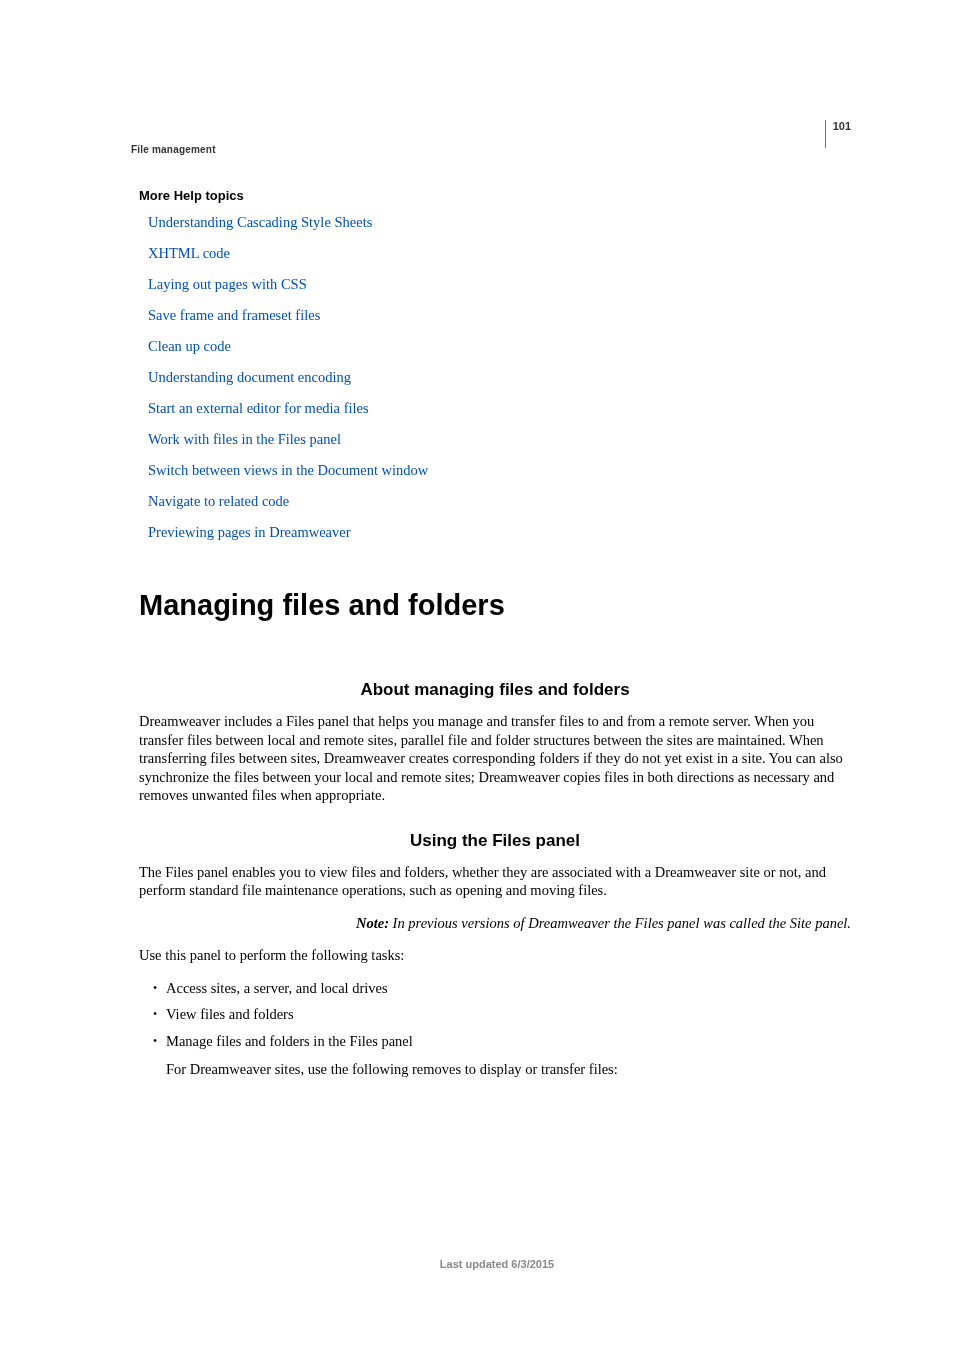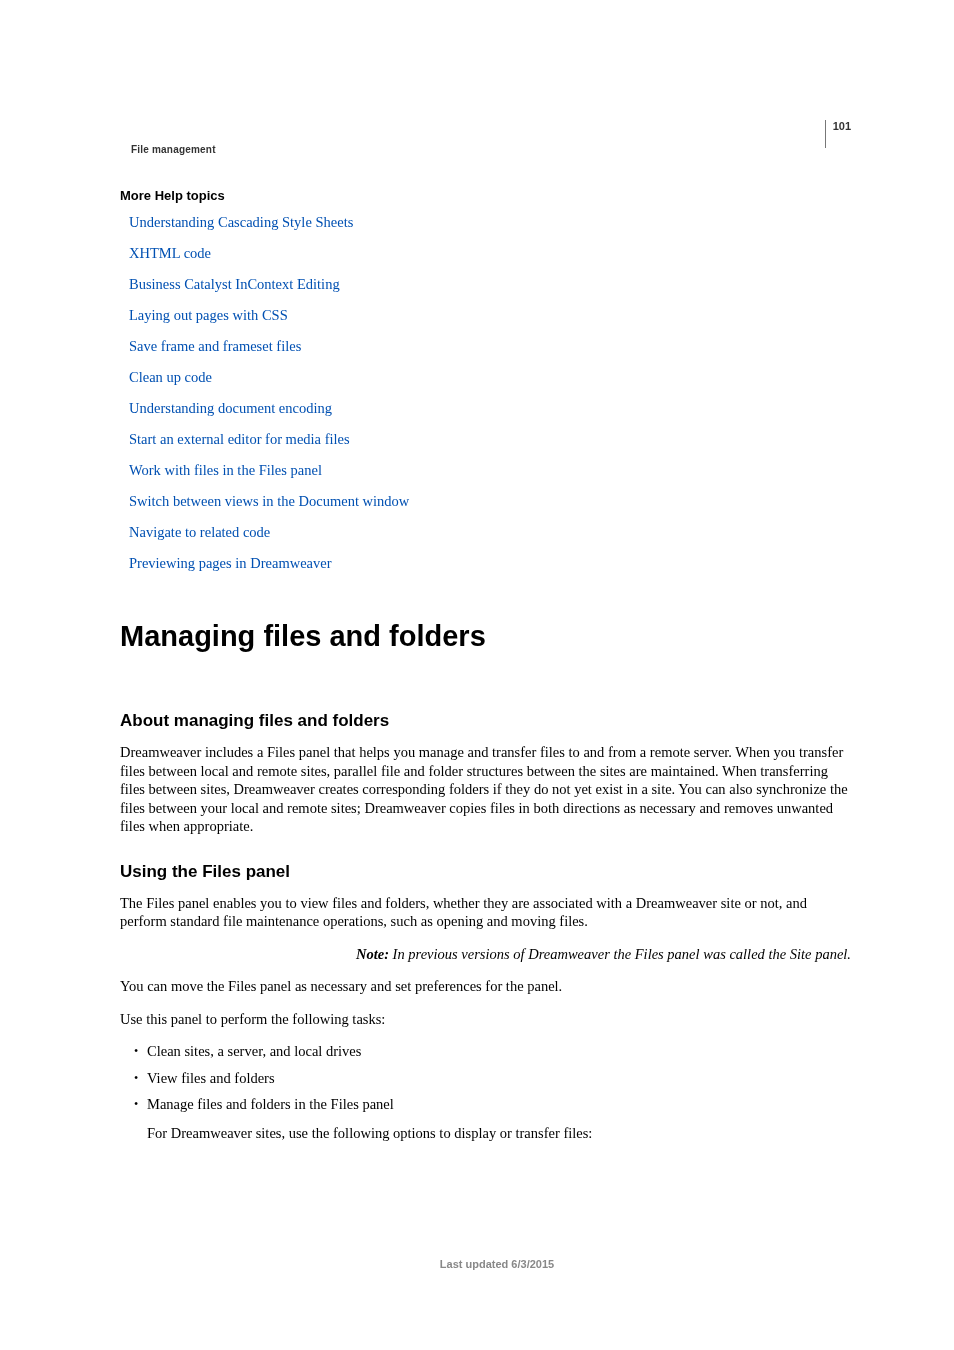--- a/index.html
+++ b/index.html
@@ -34,21 +34,21 @@
     left: 131px;
     font-family: "Myriad Pro", "Helvetica Neue", Arial, sans-serif;
     font-weight: 700;
     font-size: 10px;
     color: #333;
     letter-spacing: 0.2px;
   }
   .content {
     position: absolute;
     top: 188px;
-    left: 120px;
+    left: 139px;
     right: 103px;
   }
   .more-help-heading {
     font-family: "Myriad Pro", "Helvetica Neue", Arial, sans-serif;
     font-weight: 700;
     font-size: 13px;
     color: #000;
     margin: 0 0 10px 0;
   }
   .help-links {
@@ -71,20 +71,21 @@
     font-size: 29px;
     color: #000;
     margin: 48px 0 8px 0;
   }
   h2.doc-h2 {
     font-family: "Myriad Pro", "Helvetica Neue", Arial, sans-serif;
     font-weight: 700;
     font-size: 17px;
     color: #000;
     margin: 58px 0 8px 0;
+    text-align: center;
   }
   h2.doc-h2.second {
     margin-top: 26px;
   }
   p.body {
     font-family: "Minion Pro", "Times New Roman", Georgia, serif;
     font-size: 14.5px;
     line-height: 18.5px;
     margin: 12px 0 14px 0;
     color: #000;
@@ -153,21 +154,20 @@
 
   <div class="header">File management</div>
 
   <div class="content">
 
     <div class="more-help-heading">More Help topics</div>
 
     <ul class="help-links">
       <li><a href="#">Understanding Cascading Style Sheets</a></li>
       <li><a href="#">XHTML code</a></li>
-      <li><a href="#">Business Catalyst InContext Editing</a></li>
       <li><a href="#">Laying out pages with CSS</a></li>
       <li><a href="#">Save frame and frameset files</a></li>
       <li><a href="#">Clean up code</a></li>
       <li><a href="#">Understanding document encoding</a></li>
       <li><a href="#">Start an external editor for media files</a></li>
       <li><a href="#">Work with files in the Files panel</a></li>
       <li><a href="#">Switch between views in the Document window</a></li>
       <li><a href="#">Navigate to related code</a></li>
       <li><a href="#">Previewing pages in Dreamweaver</a></li>
     </ul>
@@ -177,29 +177,28 @@
     <h2 class="doc-h2">About managing files and folders</h2>
     <p class="body">Dreamweaver includes a Files panel that helps you manage and transfer files to and from a remote server. When you transfer files between local and remote sites, parallel file and folder structures between the sites are maintained. When transferring files between sites, Dreamweaver creates corresponding folders if they do not yet exist in a site. You can also synchronize the files between your local and remote sites; Dreamweaver copies files in both directions as necessary and removes unwanted files when appropriate.</p>
 
     <h2 class="doc-h2 second">Using the Files panel</h2>
     <p class="body">The Files panel enables you to view files and folders, whether they are associated with a Dreamweaver site or not, and perform standard file maintenance operations, such as opening and moving files.</p>
 
     <p class="note">
       <span class="note-label">Note:</span><em> In previous versions of Dreamweaver the Files panel was called the Site panel.</em>
     </p>
 
-    <p class="body">You can move the Files panel as necessary and set preferences for the panel.</p>
     <p class="body">Use this panel to perform the following tasks:</p>
 
     <ul class="bullets">
-      <li><span>Clean sites, a server, and local drives</span></li>
+      <li><span>Access sites, a server, and local drives</span></li>
       <li><span>View files and folders</span></li>
       <li>
         <span>Manage files and folders in the Files panel</span>
-        <div class="sub-body">For Dreamweaver sites, use the following options to display or transfer files:</div>
+        <div class="sub-body">For Dreamweaver sites, use the following removes to display or transfer files:</div>
       </li>
     </ul>
 
   </div>
 
   <div class="footer">Last updated 6/3/2015</div>
 
 </div>
 
 </body></html>

